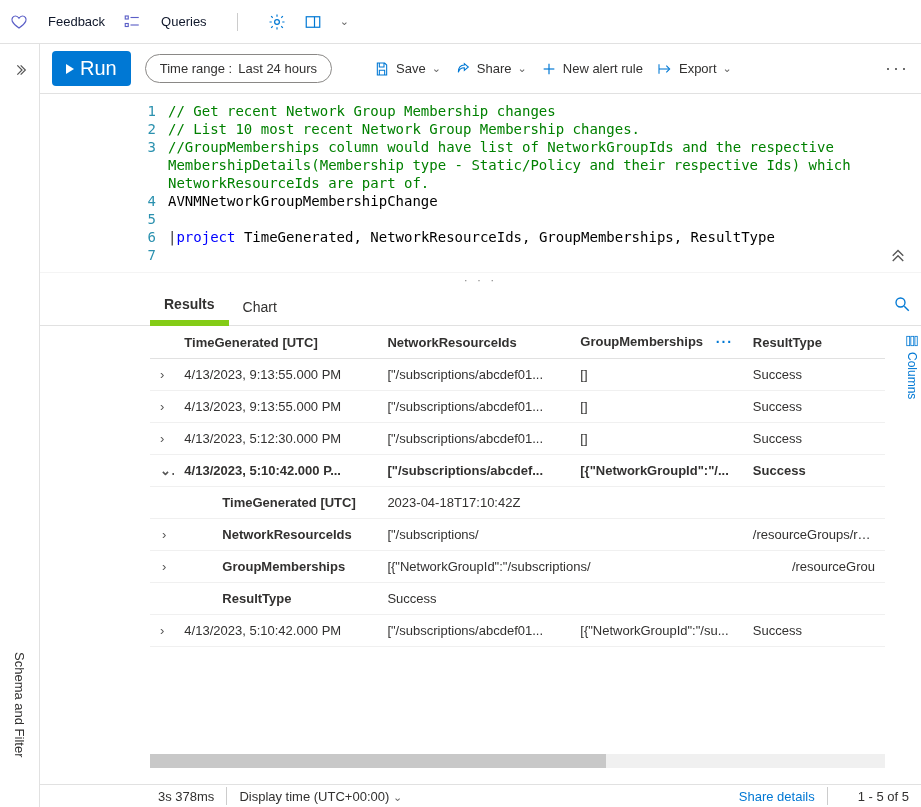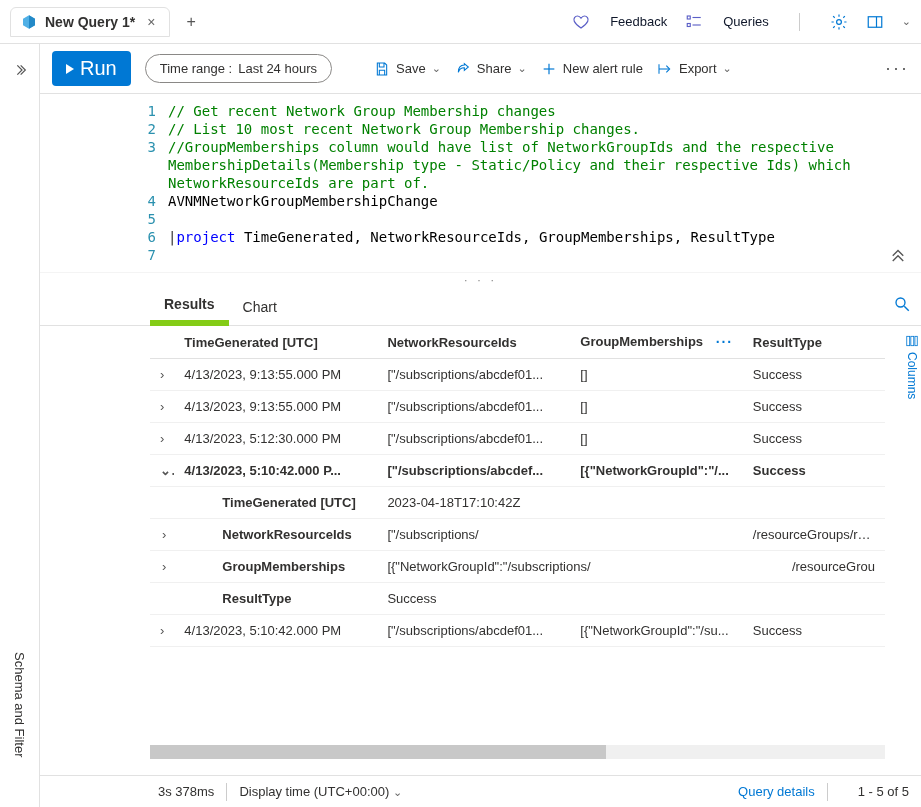--- a/index.html
+++ b/index.html
@@ -121,45 +121,32 @@
   .exp-col { width:24px; text-align:center; color:#555; cursor:pointer; }
   tr.bold-row td { font-weight:700; }
   tr.detail td { background:#fff; }
   .detail-label { padding-left:48px !important; font-weight:600; }
   .detail-sub-exp { width:50px; text-align:right; color:#555; cursor:pointer; padding-right:8px !important;}
   
   .hscroll-track { position:absolute; left:110px; right:36px; bottom:16px; height:14px; background:#f0f0f0; }
   .hscroll-thumb { position:absolute; left:0; top:0; height:100%; width:62%; background:#c8c8c8; }
   
   .status-bar {
-    height:32px; border-top:1px solid #e1e1e1;
+    height:23px; border-top:1px solid #e1e1e1;
     display:flex; align-items:center; padding:0 12px 0 118px;
     font-size:13px;
   }
   .sb-sep { width:1px; height:18px; background:#ccc; margin:0 12px; }
   .sb-link { color:#0078d4; cursor:pointer; margin-left:auto; }
   .sb-count { margin-left:18px; }
 </style>
 </head>
 <body>
 
 <div class="top-bar">
-  <div class="tabs-area">
-    <div class="query-tab">
-      <span class="cube-icon">
-        <svg viewBox="0 0 24 24" width="16" height="16">
-            <path fill="#50b0e6" d="M12 2 3 7v10l9 5 9-5V7z"></path>
-            <path fill="#2389c7" d="M12 2v20l9-5V7z"></path>
-          </svg>
-      </span>
-      <span class="title">New Query 1*</span>
-      <span class="tab-close">×</span>
-    </div>
-    <span class="plus-tab">+</span>
-  </div>
   <div class="top-actions">
     <div class="top-action">
       <svg class="top-icon" viewBox="0 0 24 24">
           <path fill="none" stroke="#5b5fc7" stroke-width="1.6" d="M12 20s-7-4.5-9-9c-1.5-3.5 1-7 4.5-7 2 0 3.5 1.5 4.5 3 1-1.5 2.5-3 4.5-3 3.5 0 6 3.5 4.5 7-2 4.5-9 9-9 9z"></path>
         </svg>
       <span>Feedback</span>
     </div>
     <div class="top-action">
       <svg class="top-icon" viewBox="0 0 24 24">
           <rect x="3" y="4" width="4" height="4" fill="none" stroke="#5b5fc7" stroke-width="1.5"></rect>
@@ -380,18 +367,18 @@
       </div>
     </div>
 
     <div class="status-bar">
       <span>3s 378ms</span>
       <span class="sb-sep"></span>
       <span>
         <span>Display time (UTC+00:00)</span>
         <span class="chev"> ⌄</span>
       </span>
-      <span class="sb-link">Query details</span>
+      <span class="sb-link">Share details</span>
       <span class="sb-sep"></span>
       <span class="sb-count">1 - 5 of 5</span>
     </div>
   </div>
 </div>
 
 </body></html>

